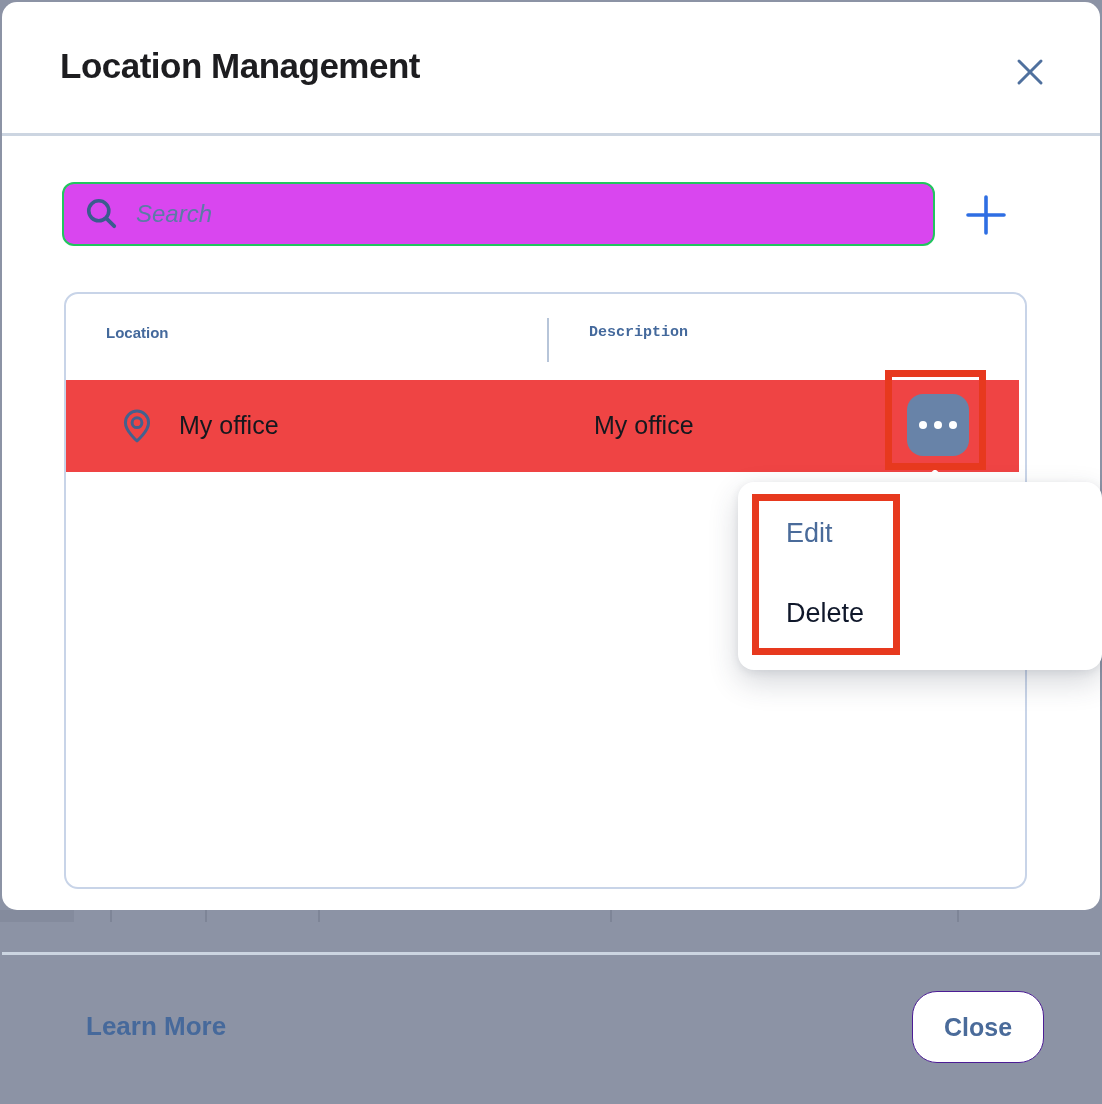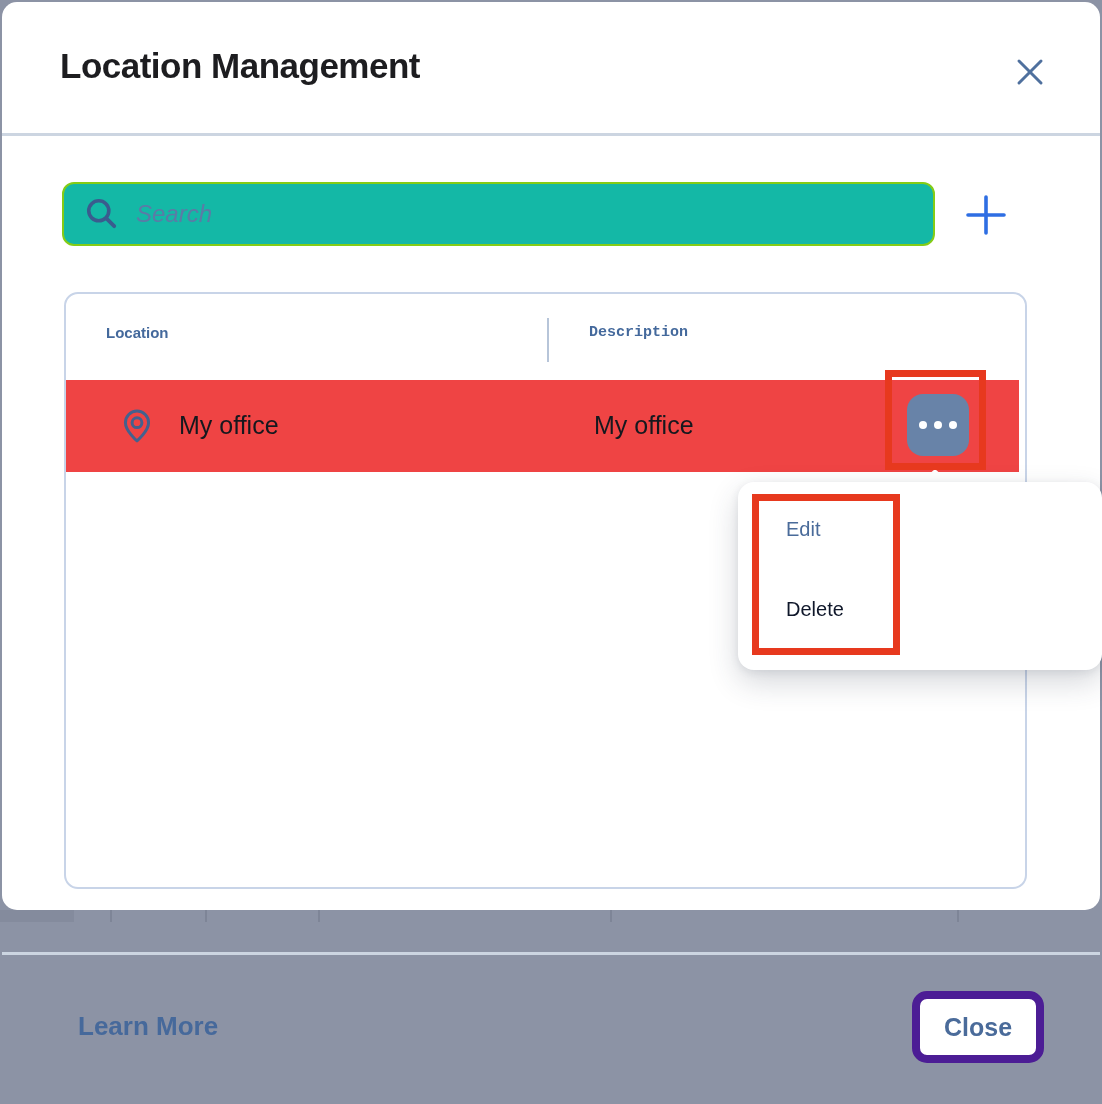--- a/index.html
+++ b/index.html
@@ -30,21 +30,21 @@
     display:flex;align-items:center;justify-content:center;cursor:pointer;
     background:none;border:none;padding:0;
   }
   .header-divider{
     position:absolute;left:0;right:0;top:131px;height:3px;background:#ccd5e1;
   }
 
   
   .search-box{
     position:absolute;left:60px;top:180px;width:873px;height:64px;
-    border:2px solid #84cc16;border-radius:12px;background:#14b8a6;
+    border:2px solid #22c55e;border-radius:12px;background:#d946ef;
     display:flex;align-items:center;box-sizing:border-box;padding:0 16px;
   }
   .search-box .mag{flex:0 0 auto;margin:0 14px 0 4px;display:flex;}
   .search-input{
     flex:1;border:none;outline:none;background:transparent;
     font-family:"Liberation Sans", sans-serif;
     font-size:24px;color:#2c3e57;height:100%;
   }
   .search-input::placeholder{color:#5b7ba6;font-style:italic;opacity:1;}
   .add-btn{
@@ -91,46 +91,46 @@
     background:#ffffff;border-radius:16px;
     box-shadow:0 12px 30px rgba(45,55,75,0.20), 0 2px 8px rgba(45,55,75,0.10);
     z-index:5;
   }
   .menu-caret{
     position:absolute;left:919px;top:469px;width:0;height:0;z-index:5;
     border-left:16px solid transparent;border-right:16px solid transparent;
     border-bottom:14px solid #ffffff;
   }
   .menu-item{
-    position:absolute;left:786px;font-size:20px;cursor:pointer;z-index:7;
+    position:absolute;left:786px;font-size:27px;cursor:pointer;z-index:7;
     background:none;border:none;padding:0;font-family:"Liberation Sans", sans-serif;
   }
   .menu-item.edit{top:518px;color:#4a6b9a;}
   .menu-item.delete{top:598px;color:#0f172a;}
 
   
   .annotation{
     position:absolute;border:7px solid #e7391e;box-sizing:border-box;z-index:6;
     pointer-events:none;
   }
   .annotation.box-more{left:885px;top:370px;width:101px;height:100px;}
   .annotation.box-menu{left:752px;top:494px;width:148px;height:161px;}
 
   
   .footer-divider{
     position:absolute;left:0;right:0;top:950px;height:3px;background:#ccd5e1;
   }
   .learn-more{
-    position:absolute;left:76px;top:1009px;font-size:26px;font-weight:bold;color:#46699b;
+    position:absolute;left:84px;top:1009px;font-size:26px;font-weight:bold;color:#46699b;
     cursor:pointer;background:none;border:none;padding:0;
     font-family:"Liberation Sans", sans-serif;
   }
   .close-footer-btn{
     position:absolute;left:910px;top:989px;width:132px;height:72px;
-    border:8px solid #4c1d95;border-radius:15px;background:#fff;cursor:pointer;
+    border:1px solid #4c1d95;border-radius:25px;background:#fff;cursor:pointer;
     font-family:"Liberation Sans", sans-serif;
     font-size:25px;font-weight:bold;color:#4a6b9a;
   }
 </style>
 </head>
 <body>
 
 <div class="page">
 
   <div class="backdrop-block"></div>

